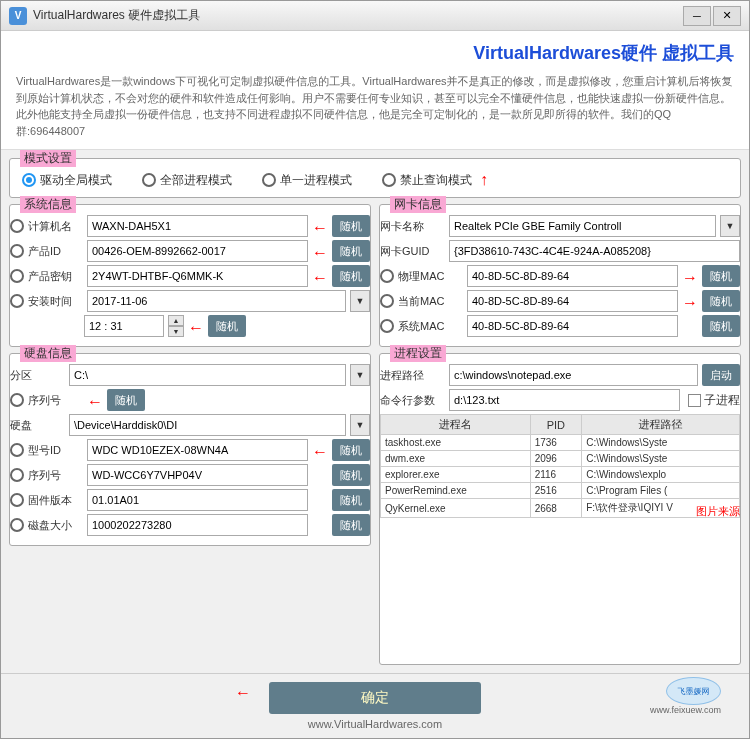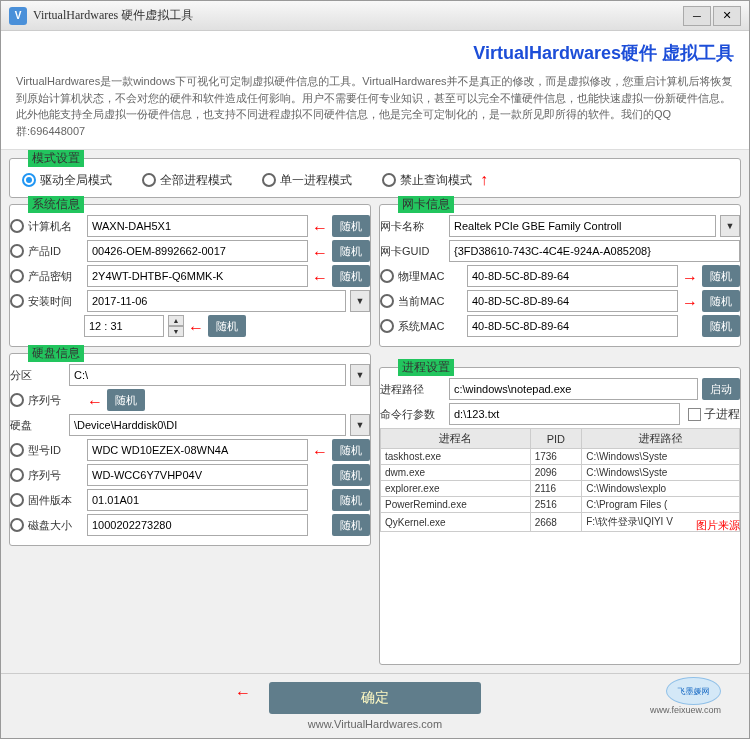--- a/index.html
+++ b/index.html
@@ -39,21 +39,20 @@
       align-items: center;
       justify-content: center;
       color: white;
       font-size: 10px;
       font-weight: bold;
     }
     .title-bar-text {
       flex: 1;
       font-size: 12px;
       color: #333;
-      font-family: Liberation Serif, serif;
     }
     .title-bar-controls {
       display: flex;
       gap: 2px;
     }
     .title-bar-btn {
       width: 28px;
       height: 20px;
       background: #e0e0e0;
       border: 1px solid #aaa;
@@ -93,22 +92,22 @@
     .section {
       border: 1px solid #aaa;
       border-radius: 3px;
       padding: 6px 0;
       position: relative;
       background: white;
     }
     .section-title {
       position: absolute;
       top: -9px;
-      left: 18px;
-      background: #22c55e;
+      left: 10px;
+      background: #f9a8d4;
       padding: 0 4px;
       font-size: 12px;
       color: #333;
     }
     .mode-section {
       border: 1px solid #aaa;
       border-radius: 3px;
       padding: 8px 12px;
       position: relative;
       background: white;
@@ -455,21 +454,21 @@
             <div class="radio-circle" style="flex-shrink:0;"></div>
             <span class="row-label">磁盘大小</span>
             <input class="text-input" value="1000202273280" style="">
             <span style="width:16px;flex-shrink:0;"></span>
             <button class="rand-btn">随机</button>
           </div>
         </div>
 
       </div>
 
-      <div style="flex:1; display:flex; flex-direction:column; gap:20px;">
+      <div style="flex:1; display:flex; flex-direction:column; gap:6px;">
 
         <div class="section" style="padding-top:10px;">
           <span class="section-title">网卡信息</span>
 
           <div class="info-row">
             <span class="row-label-wide">网卡名称</span>
             <input class="text-input" value="Realtek PCIe GBE Family Controll" style="">
             <div class="arrow-down-btn">▼</div>
           </div>
 

